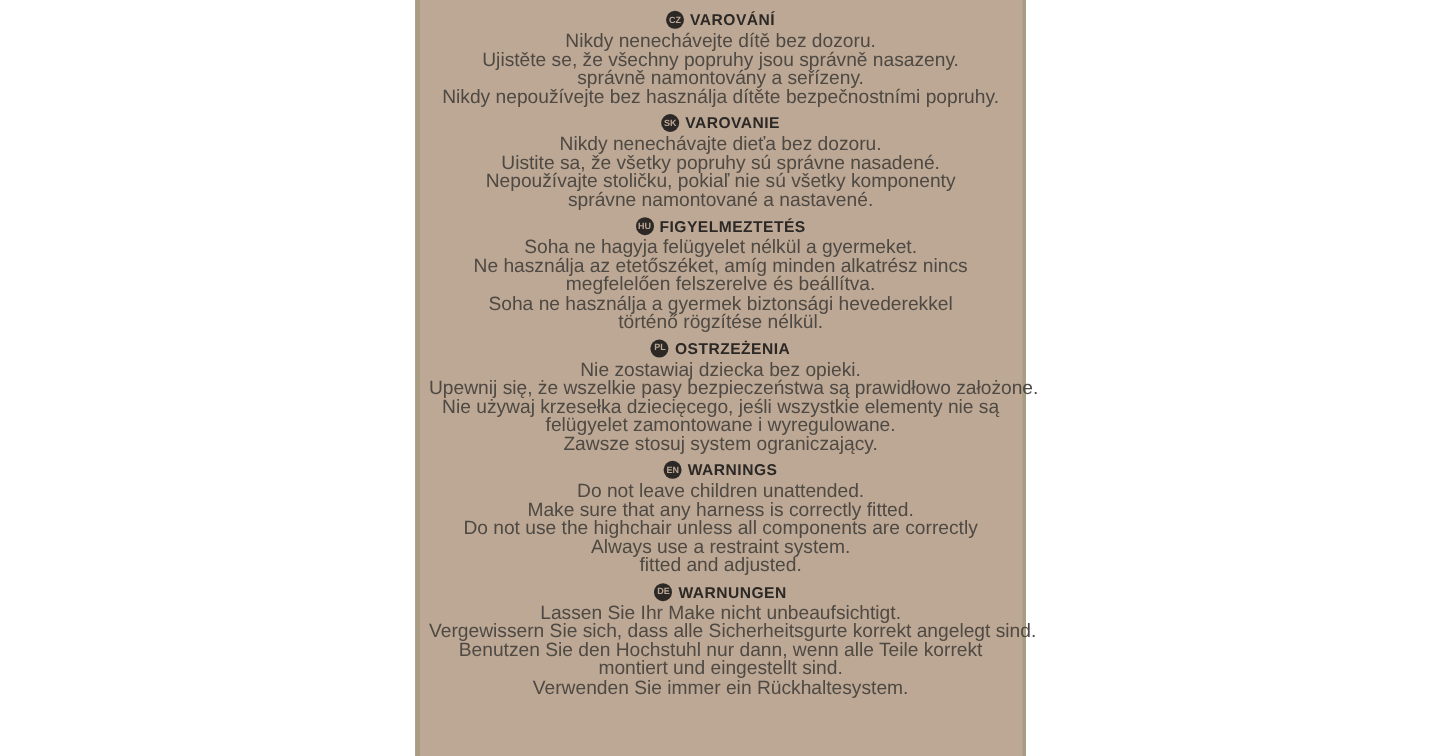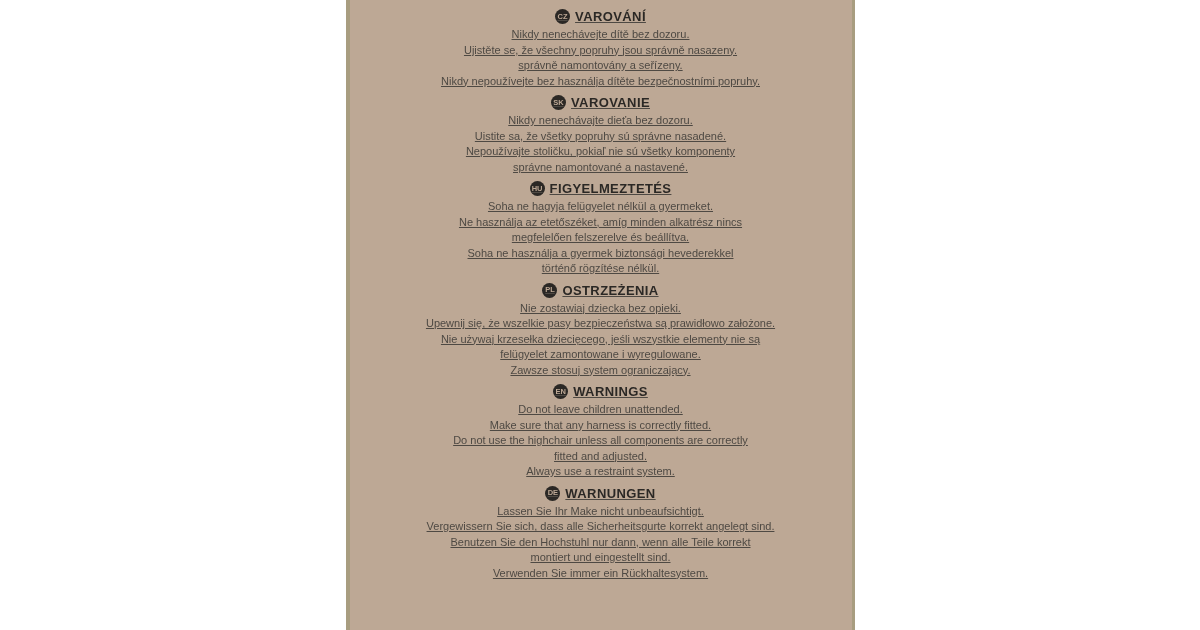--- a/index.html
+++ b/index.html
@@ -21,21 +21,20 @@
   .panel {
     box-sizing: border-box;
     width: 509px;
     height: 630px;
     background: #bda895;
     border-left: 4px solid #a89d80;
     border-right: 3px solid #a89d80;
     padding: 8px 8px 0 8px;
     text-align: center;
     color: #4e4943;
-    text-decoration: underline;
   }
   .section {
     margin-bottom: 5px;
   }
   .section:last-child {
     margin-bottom: 0;
   }
   .hdr {
     display: flex;
     align-items: center;
@@ -57,21 +56,21 @@
     color: #bda895;
     font-size: 7.5px;
     font-weight: bold;
     letter-spacing: 0;
     display: inline-flex;
     align-items: center;
     justify-content: center;
     line-height: 1;
   }
   .line {
-    font-size: 11px;
+    font-size: 16px;
     line-height: 15.5px;
     white-space: nowrap;
   }
 </style>
 </head>
 <body>
 
 <div class="page">
   <div class="panel">
 
@@ -132,22 +131,22 @@
     <div class="section">
       <div class="hdr">
         <span class="badge">
             <span>EN</span>
           </span>
         <span class="title">WARNINGS</span>
       </div>
       <div class="line">Do not leave children unattended.</div>
       <div class="line">Make sure that any harness is correctly fitted.</div>
       <div class="line">Do not use the highchair unless all components are correctly</div>
+      <div class="line">Always use a restraint system.</div>
       <div class="line">fitted and adjusted.</div>
-      <div class="line">Always use a restraint system.</div>
     </div>
 
     <div class="section">
       <div class="hdr">
         <span class="badge">
             <span>DE</span>
           </span>
         <span class="title">WARNUNGEN</span>
       </div>
       <div class="line">Lassen Sie Ihr Make nicht unbeaufsichtigt.</div>

